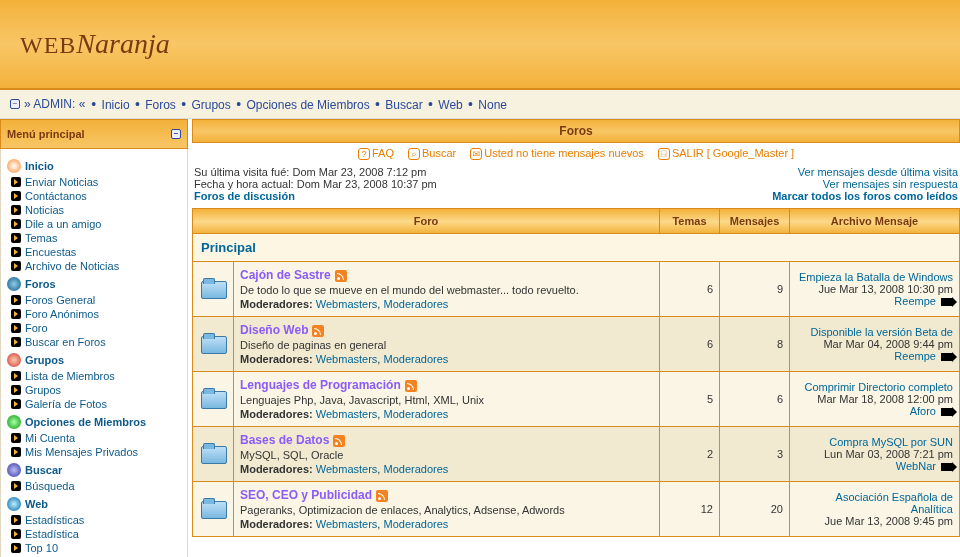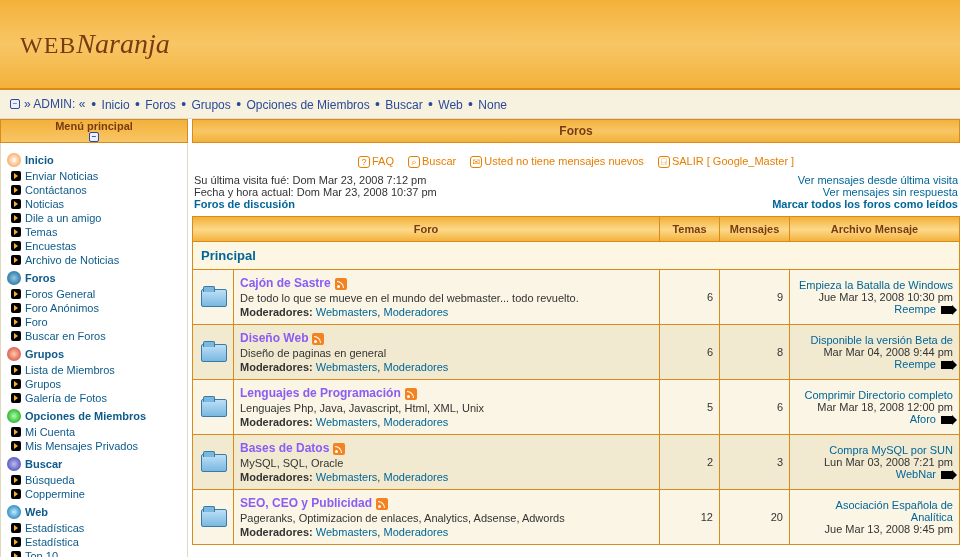--- a/index.html
+++ b/index.html
@@ -8,38 +8,38 @@
   .banner { background: linear-gradient(#f3b13a, #f8c666, #f3b13a); height: 90px; display: flex; align-items: center; padding-left: 20px; border-bottom: 2px solid #d88a1a; }
   .logo { font-size: 28px; color: #7a3a10; font-family: Georgia, serif; }
   .logo .w { font-variant: small-caps; letter-spacing: 1px; font-size: 24px; }
   .logo .n { font-style: italic; }
   .admin-bar { background: #f7f1e0; padding: 6px 10px; font-size: 12px; color: #2a4a9a; border-bottom: 1px solid #ddd; display:flex; align-items:center; gap:4px;}
   .admin-bar a { color: #2a4a9a; }
   .bullet { color: #2a4a9a; margin: 0 2px; font-size:14px;}
   .boxicon { display:inline-block; width:10px; height:10px; border:1px solid #2a4a9a; border-radius:2px; text-align:center; line-height:8px; font-size:8px; color:#2a4a9a; background:#eef;}
   .main { display: flex; }
   .sidebar { width: 188px; flex:none; padding:0; }
-  .sidebar-head { background: linear-gradient(#f3b13a,#f8c666); padding:0 6px; font-size:11px; color:#7a3a10; font-weight:bold; border:1px solid #d88a1a; display:flex; justify-content:space-between; align-items:center;flex-direction:column;}
+  .sidebar-head { background: linear-gradient(#f3b13a,#f8c666); padding:8px 6px; font-size:11px; color:#7a3a10; font-weight:bold; border:1px solid #d88a1a; display:flex; justify-content:space-between; align-items:center;}
   .sidebar-body { border:1px solid #e0d8c0; border-top:none; padding:6px 4px 10px 4px; background:#fff;}
   .sb-group-title { font-weight:bold; color:#0e5a8a; margin:4px 0 2px 2px; display:flex; align-items:center; gap:4px;}
   .sb-item { display:flex; align-items:center; gap:4px; padding:1px 0 1px 6px; color:#0e5a8a;}
   .sb-item a { color:#0e5a8a;}
   .sb-arrow { display:inline-block; width:10px; height:10px; background:#000; border-radius:2px; position:relative;}
   .sb-arrow::after { content:''; position:absolute; left:3px; top:2px; border-left:4px solid #f3b13a; border-top:3px solid transparent; border-bottom:3px solid transparent;}
   .gicon { width:14px; height:14px; border-radius:50%; display:inline-block; }
   .gicon.home { background:radial-gradient(#fff,#fc8a2a);}
   .gicon.forum { background:radial-gradient(#8ecae6,#0e5a8a);}
   .gicon.groups { background:radial-gradient(#fca,#c33);}
   .gicon.opts { background:radial-gradient(#afa,#090);}
   .gicon.search { background:radial-gradient(#bbe,#33a);}
   .gicon.web { background:radial-gradient(#bef,#06a);}
   .content { flex:1; padding:0 0 0 4px; overflow:hidden;}
   .forum-title-bar { background: linear-gradient(#f3b13a,#f8c666,#f3b13a); text-align:center; padding:4px; color:#7a3a10; font-weight:bold; font-size:12px; border:1px solid #d88a1a;}
   .topbar { padding:4px 2px; display:flex; gap:14px; align-items:center; font-size:11px;}
-  .topbar a { color:#e67e00;margin-top:8px;}
+  .topbar a { color:#e67e00;}
   .qicon { display:inline-block; width:12px; height:12px; border:1px solid #e67e00; border-radius:3px; text-align:center; line-height:11px; font-size:9px; color:#e67e00; margin-right:2px;}
   .meta-row { display:flex; justify-content:space-between; padding:2px 2px 6px 2px;}
   .meta-left { color:#333;}
   .meta-left b { color:#006699;}
   .meta-right a { display:block; color:#006699; text-align:right;margin-left:18px;}
   table.flist { width:100%; border-collapse:collapse; border:1px solid #d88a1a;}
   table.flist th { background: linear-gradient(#f3b13a,#fcd98a,#f3b13a); color:#7a3a10; font-weight:bold; font-size:11px; padding:6px 4px; border:1px solid #d88a1a;}
   .cat-row td { background:#fdf6e3; color:#006699; font-weight:bold; font-size:13px; padding:6px 8px; border:1px solid #d88a1a;}
   tr.frow td { border:1px solid #d88a1a; padding:6px; vertical-align:middle; font-size:11px;}
   tr.frow:nth-child(odd) td { background:#f2ead0;}
@@ -162,24 +162,20 @@
           <a href="#">Mis Mensajes Privados</a>
         </div>
         <div class="sb-group-title">
           <span class="gicon search"></span>
           <span>Buscar</span>
         </div>
         <div class="sb-item">
           <span class="sb-arrow"></span>
           <a href="#">Búsqueda</a>
         </div>
-        <div class="sb-item">
-          <span class="sb-arrow"></span>
-          <a href="#">Coppermine</a>
-        </div>
         <div class="sb-group-title">
           <span class="gicon web"></span>
           <span>Web</span>
         </div>
         <div class="sb-item">
           <span class="sb-arrow"></span>
           <a href="#">Estadísticas</a>
         </div>
         <div class="sb-item">
           <span class="sb-arrow"></span>

